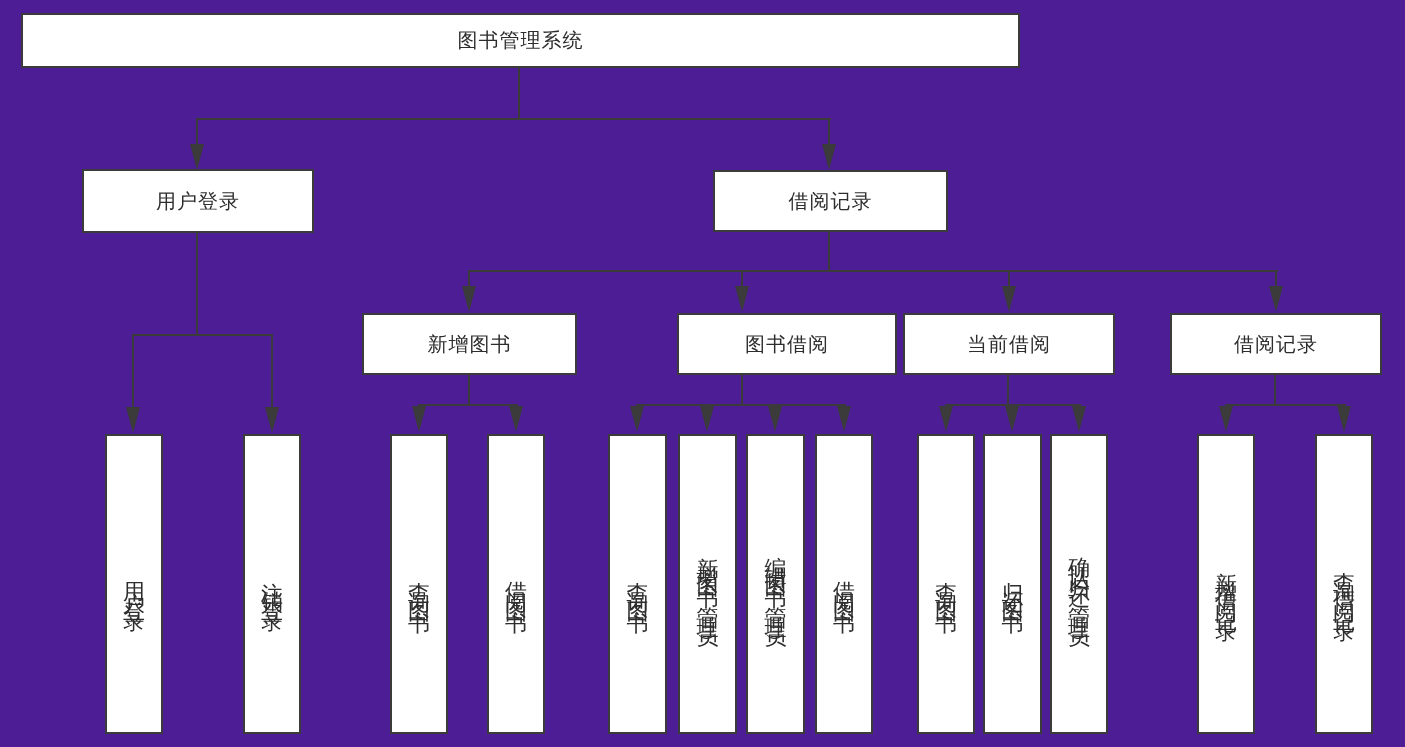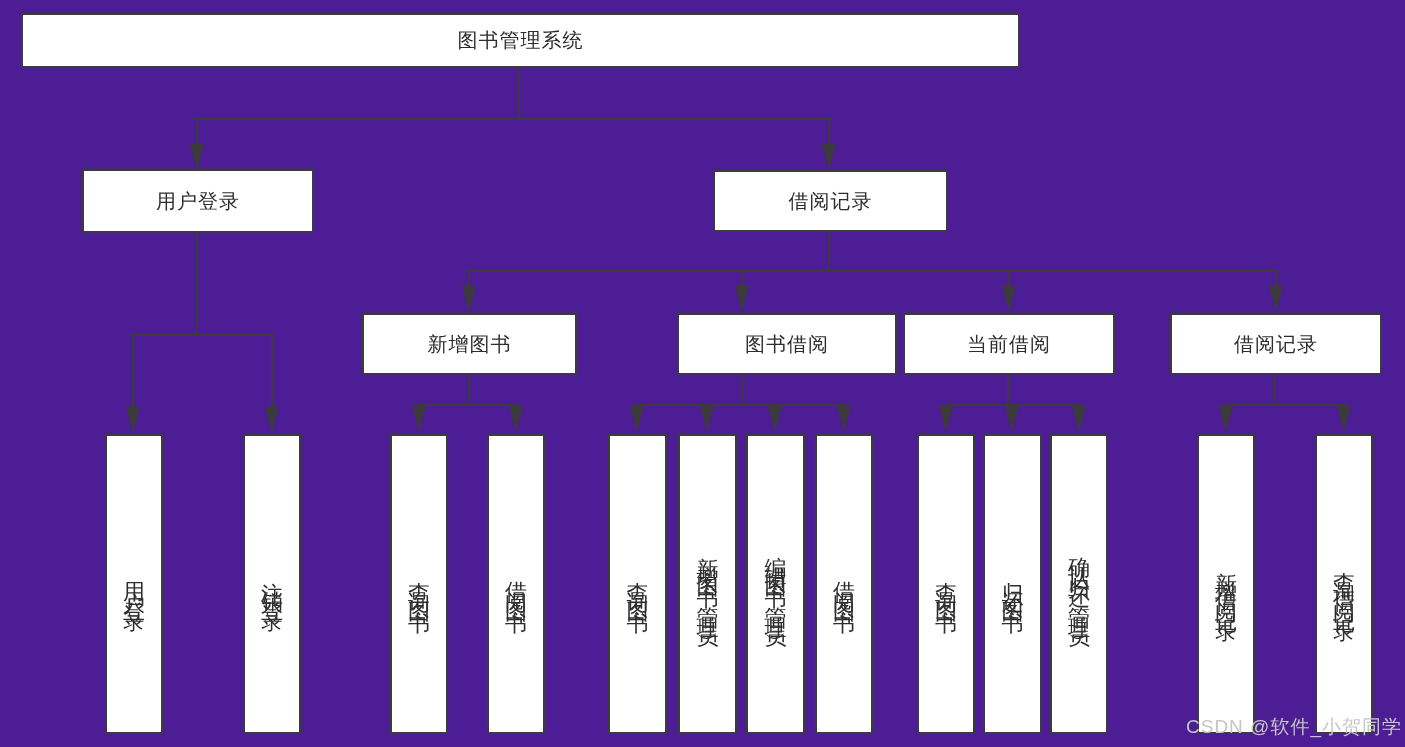--- a/index.html
+++ b/index.html
@@ -164,15 +164,14 @@
     <span>确认归还（管理员）</span>
   </div>
 
   <div class="node vnode" style="left:1197px; top:434px; width:58px; height:300px;">
     <span>新增借阅记录</span>
   </div>
   <div class="node vnode" style="left:1315px; top:434px; width:58px; height:300px;">
     <span>查询借阅记录</span>
   </div>
 
-  <div class="watermark">CSDN @软件_小贺同学</div>
 
 </div>
 
 </body></html>

